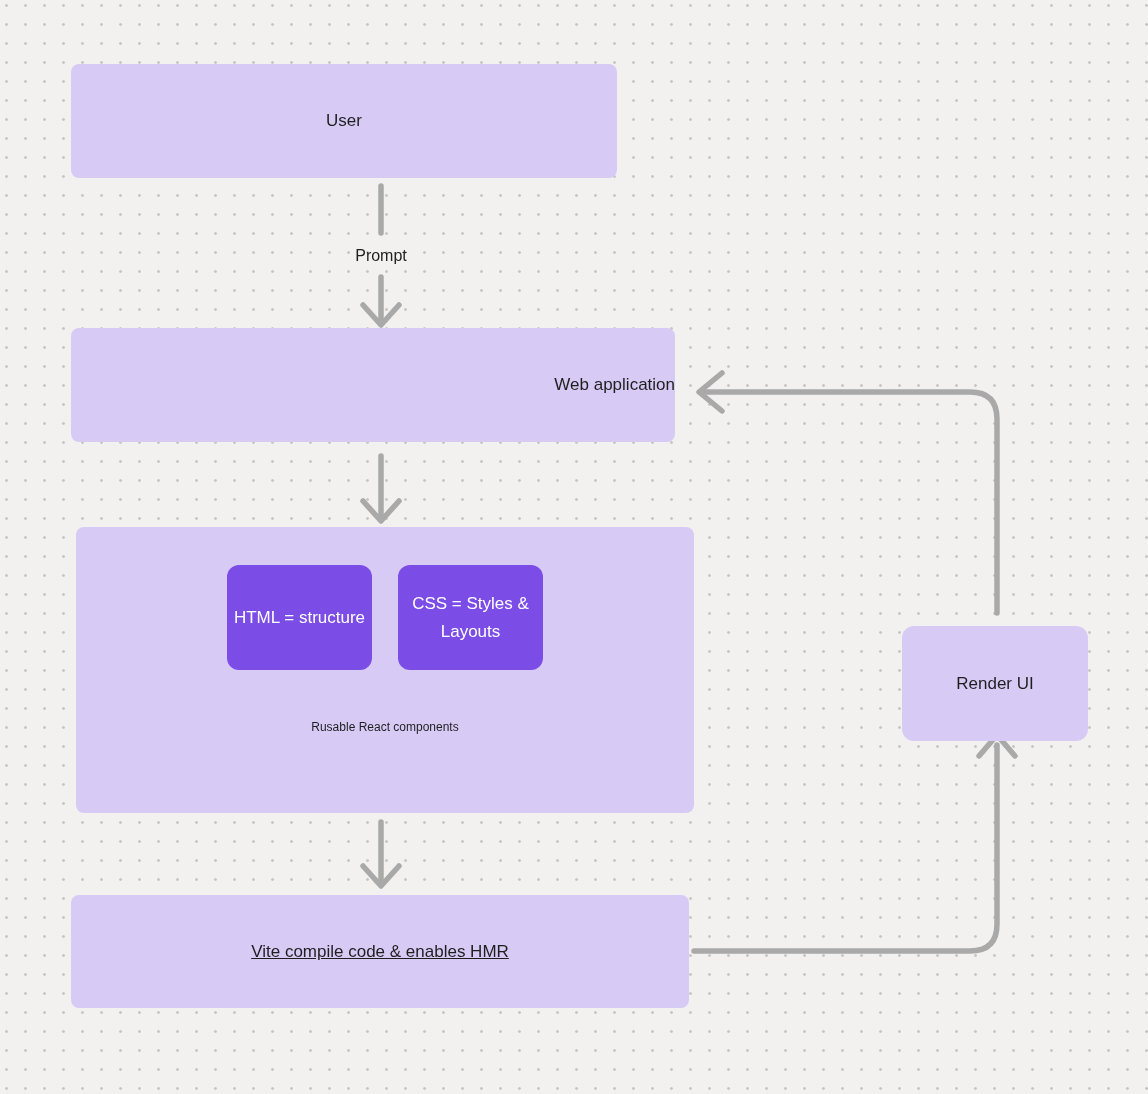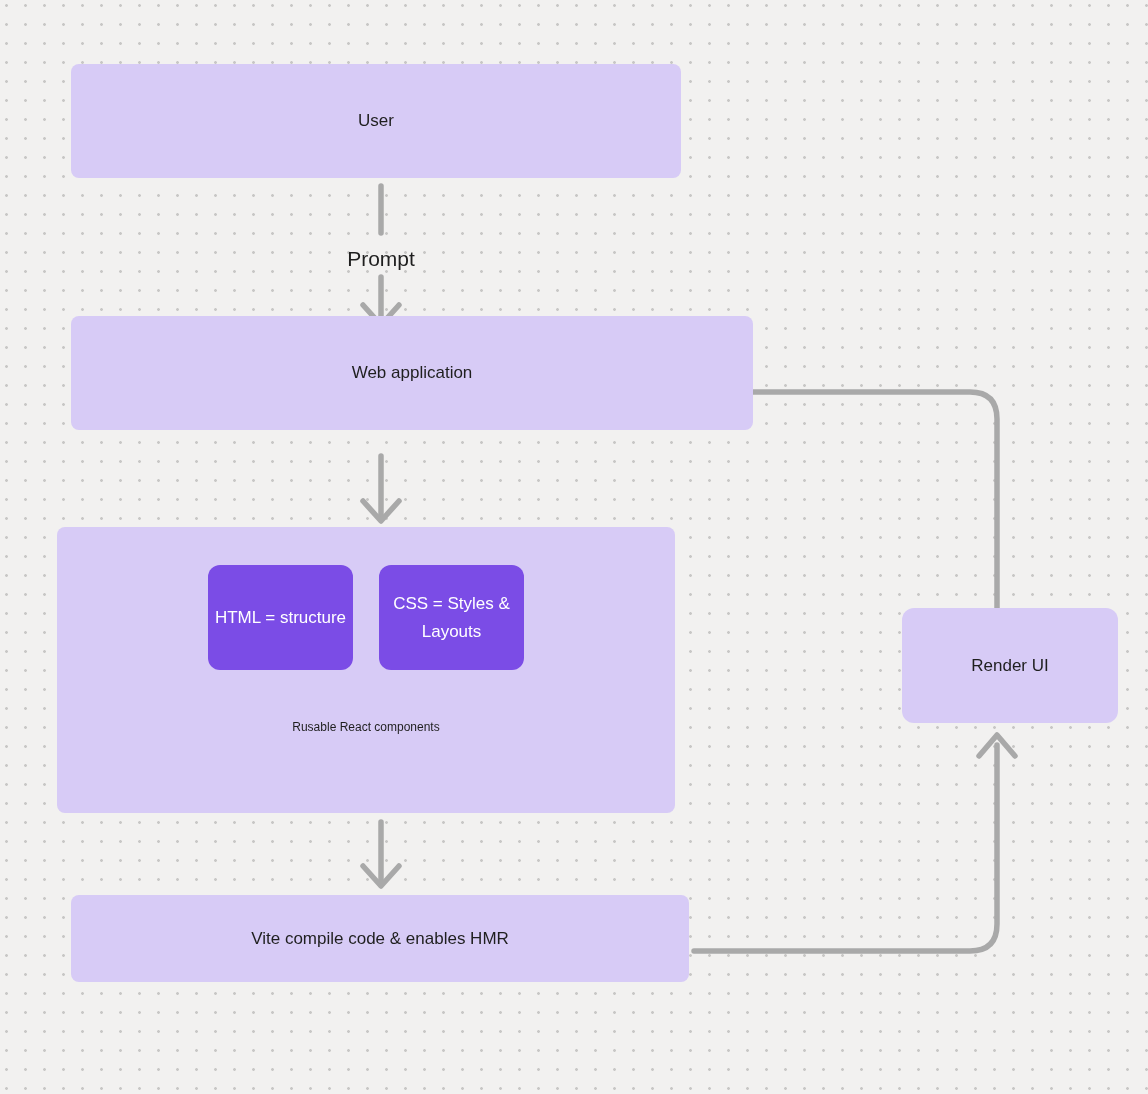--- a/index.html
+++ b/index.html
@@ -29,27 +29,27 @@
     position: absolute;
     background: var(--node_fill);
     border-radius: 8px;
     display: flex;
     align-items: center;
     justify-content: center;
     font-size: 17px;
     color: var(--node_text);
     text-align: center;
   }
-  .node-user { left: 71px; top: 64px;  width: 610px; height: 114px; }
-  .node-web  { left: 71px; top: 316px; width: 682px; height: 114px; }
-  .node-vite { left: 71px; top: 895px; width: 618px; height: 87px; }
-  .node-render { left: 902px; top: 608px; width: 216px; height: 115px; border-radius: 12px; }
+  .node-user { left: 71px; top: 64px;  width: 546px; height: 114px; }
+  .node-web  { left: 71px; top: 328px; width: 604px; height: 114px; justify-content: flex-end; }
+  .node-vite { left: 71px; top: 895px; width: 618px; height: 113px; text-decoration: underline; }
+  .node-render { left: 902px; top: 626px; width: 186px; height: 115px; border-radius: 12px; }
   .group {
     position: absolute;
-    left: 57px; top: 527px;
+    left: 76px; top: 527px;
     width: 618px; height: 286px;
     background: var(--node_fill);
     border-radius: 8px;
   }
   .group-children {
     position: absolute;
     left: 0; top: 38px;
     width: 100%;
     display: flex;
     justify-content: center;
@@ -74,21 +74,21 @@
     left: 0; top: 193px;
     width: 100%;
     text-align: center;
     font-size: 12px;
   }
   .edge-label {
     position: absolute;
     left: 321px; top: 247px;
     width: 120px;
     text-align: center;
-    font-size: 21px;
+    font-size: 16px;
     color: var(--node_text);
   }
   svg.connectors {
     position: absolute;
     left: 0; top: 0;
     width: 1148px; height: 1094px;
     pointer-events: none;
   }
   .connector {
     stroke: var(--connector);

